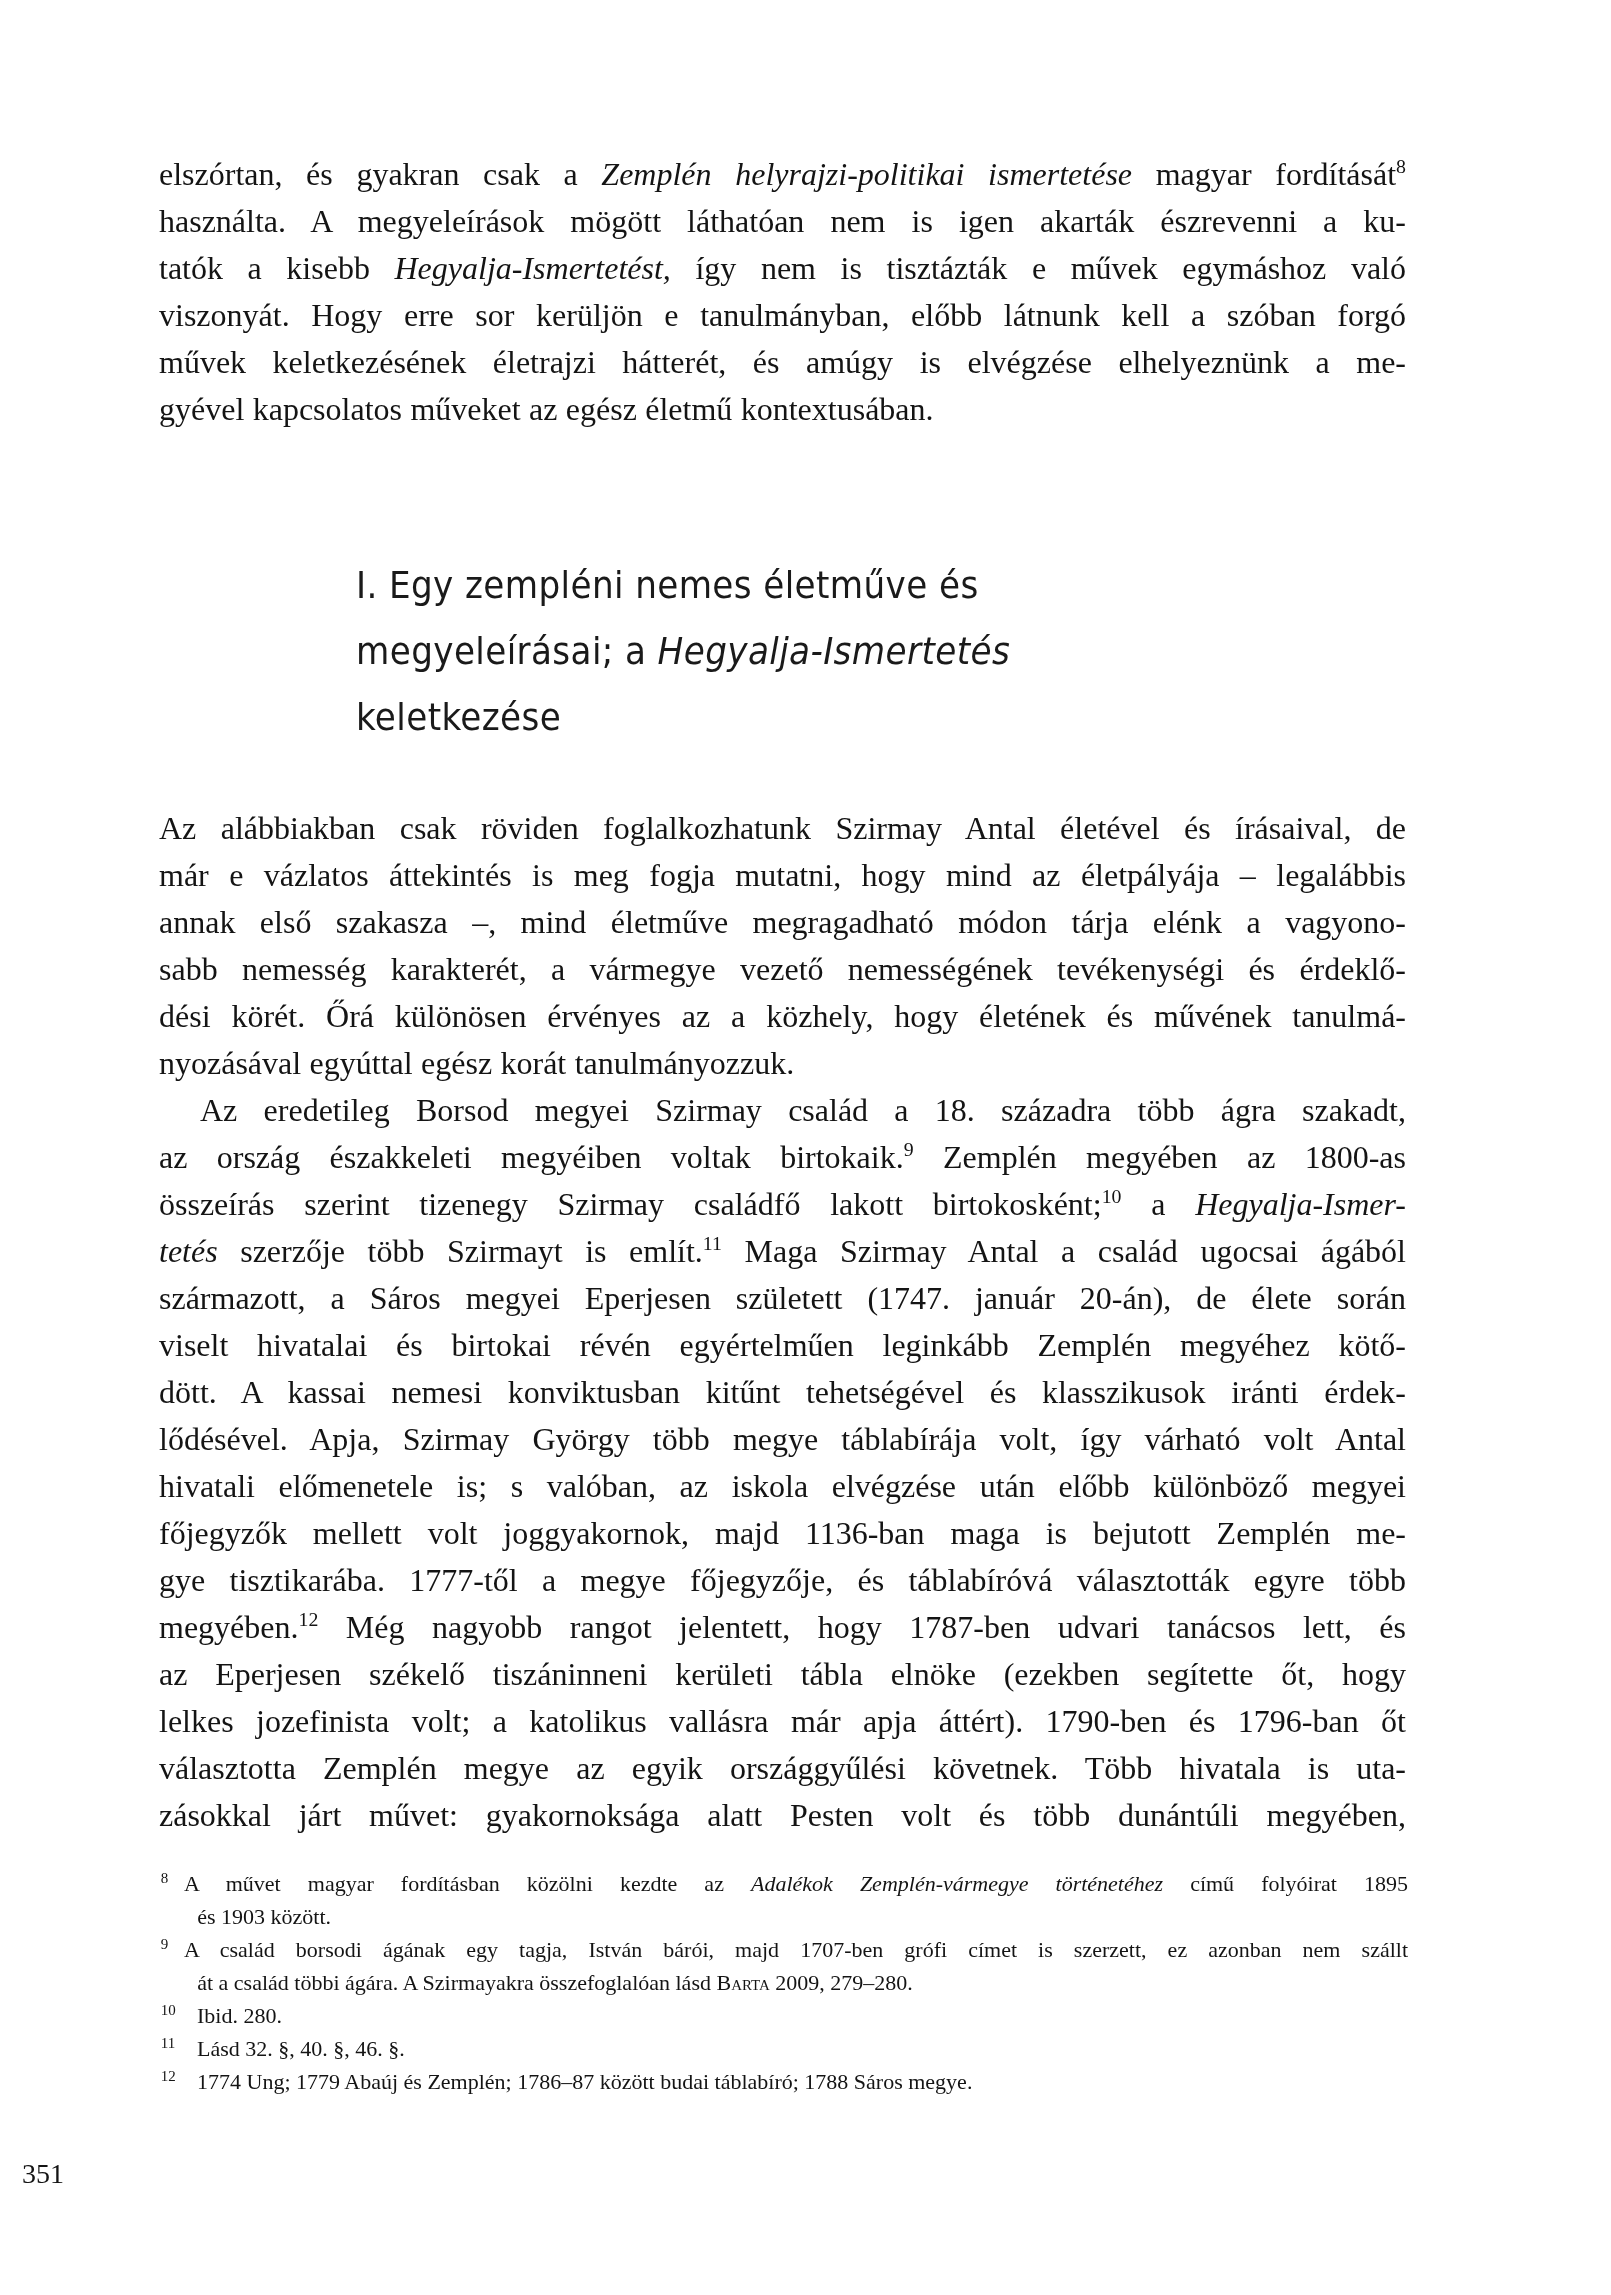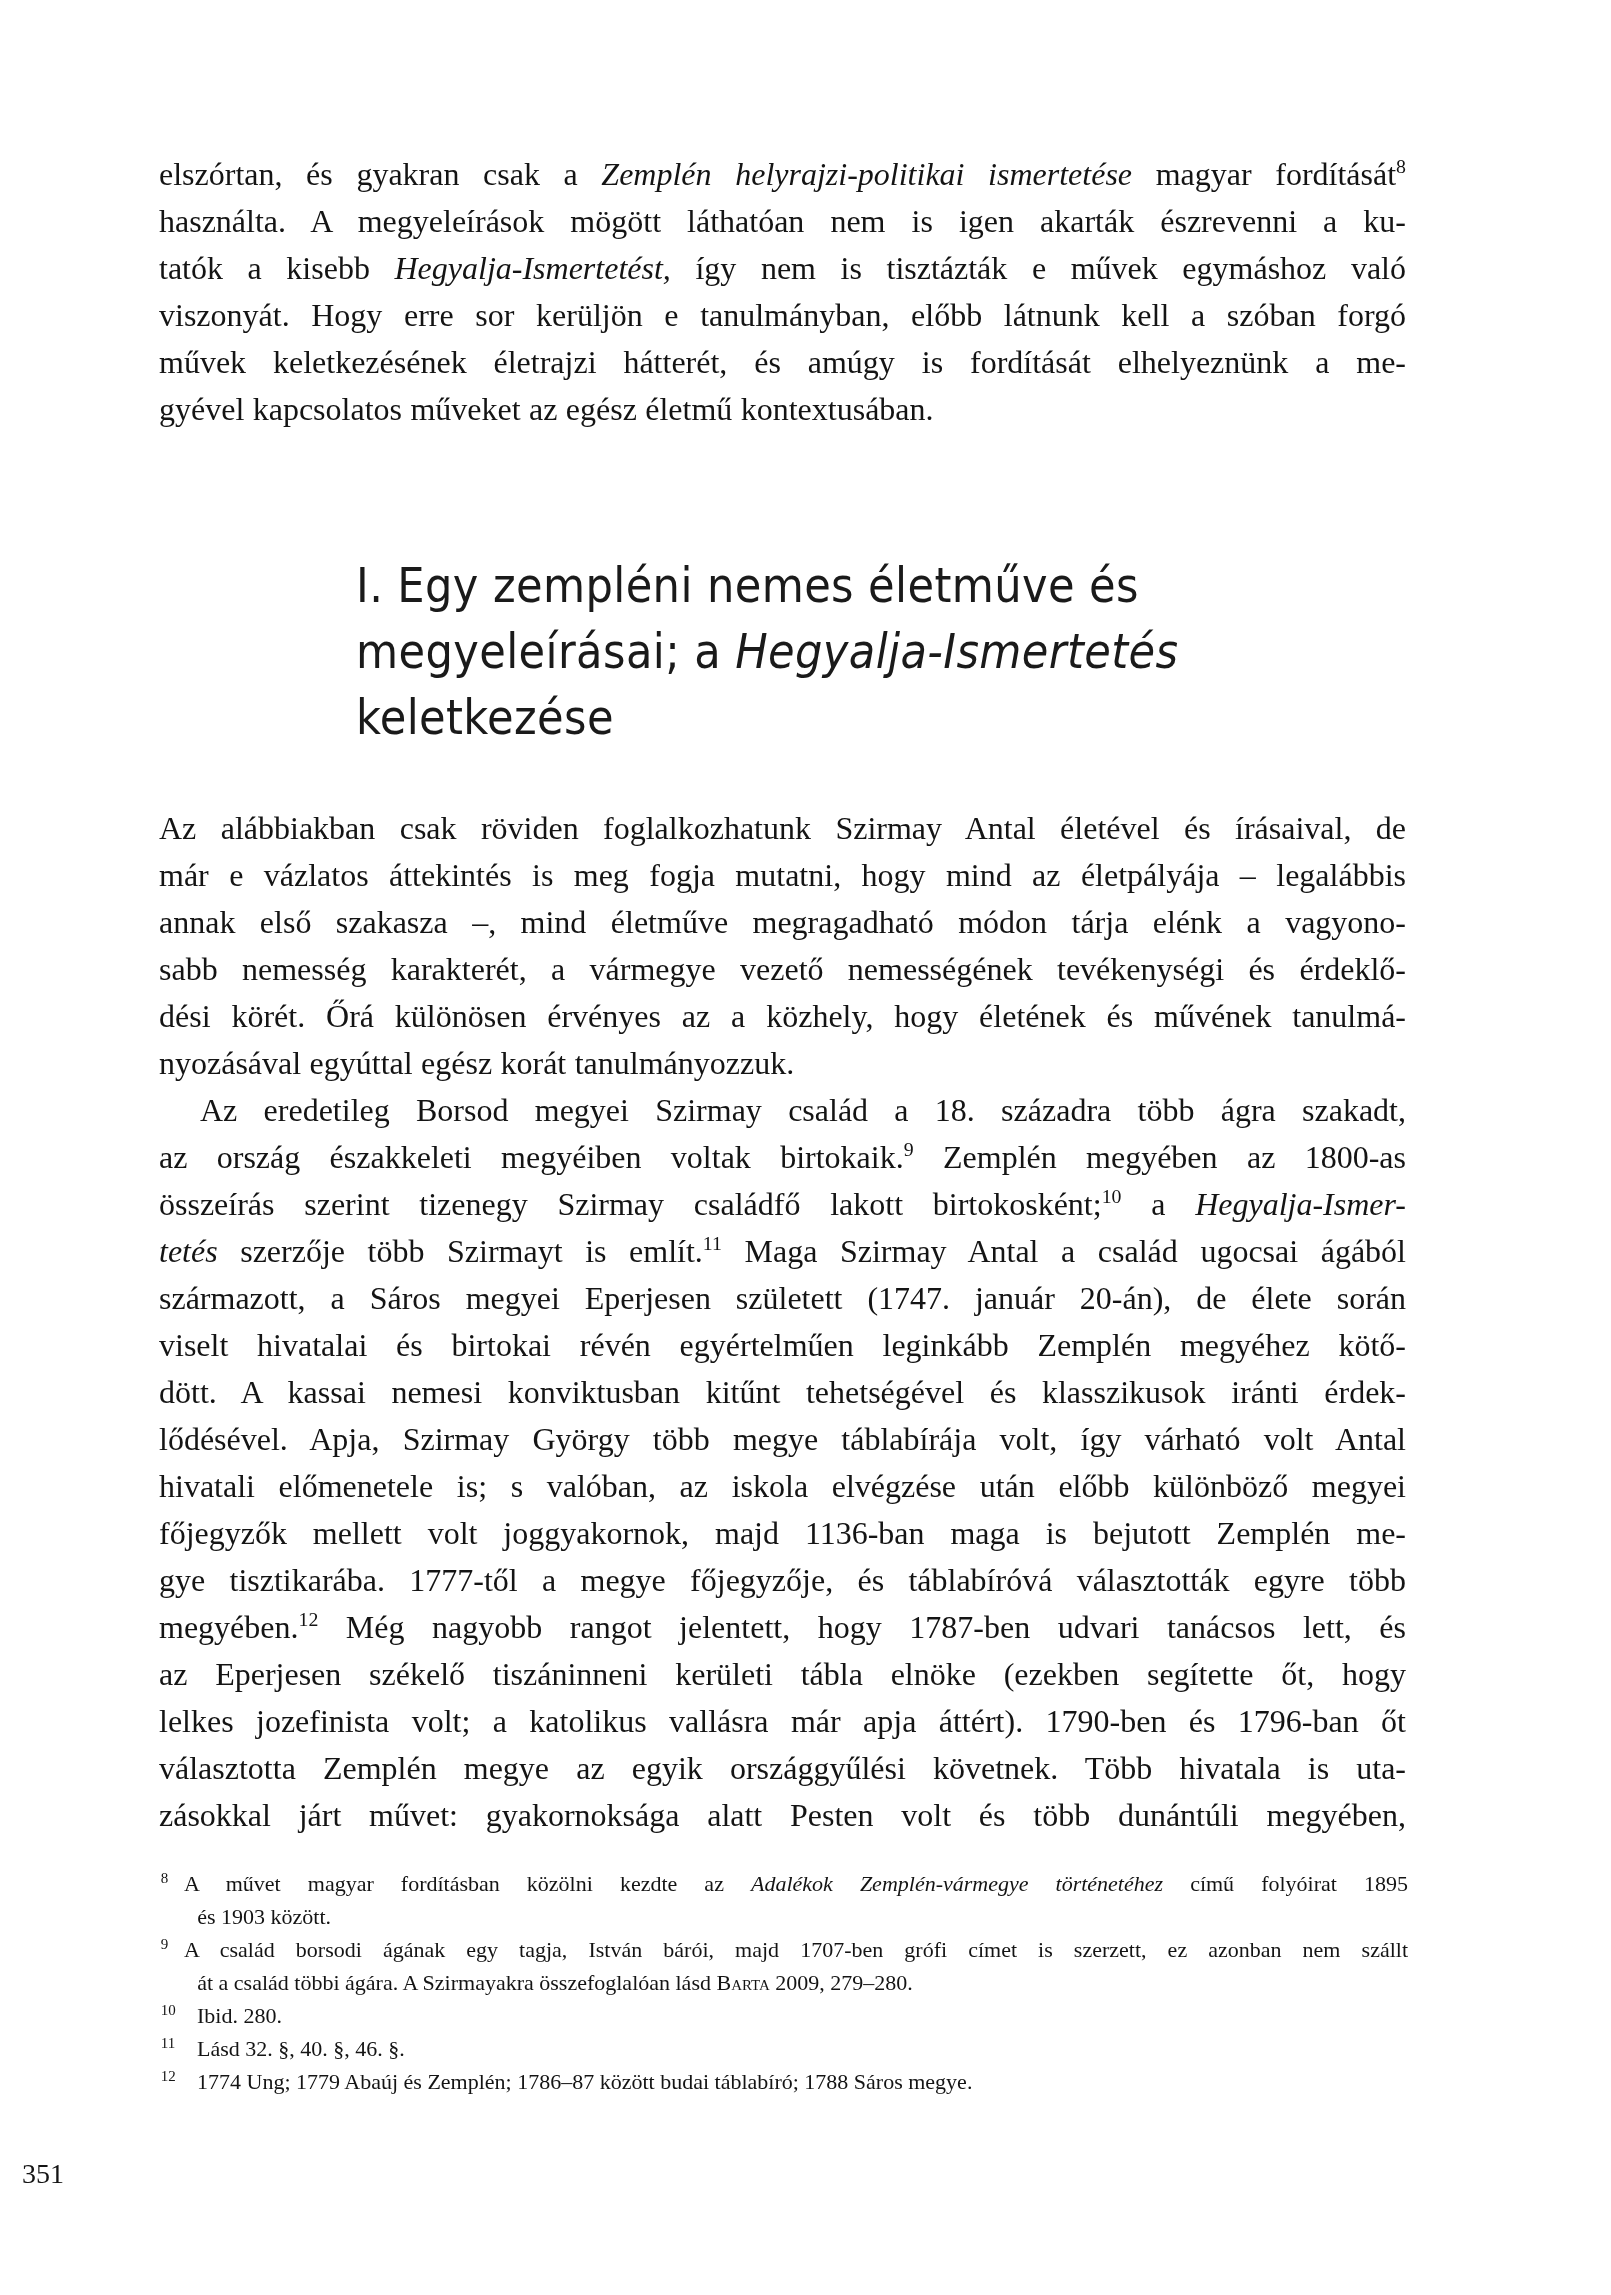--- a/index.html
+++ b/index.html
@@ -46,21 +46,21 @@
   #intro-block { top: 151px; }
 
   #section-heading {
     position: absolute;
     left: 334px;
     top: 552px;
     width: 827px;
     margin: 0;
     font-family: "DejaVu Sans", "Liberation Sans", sans-serif;
     font-weight: normal;
-    font-size: 48px;
+    font-size: 38px;
     line-height: 66px;
     letter-spacing: 0.4px;
     color: #1a1a1a;
     -webkit-text-stroke: 0px;
     font-stretch: condensed;
   }
   #section-heading .line { display: block; white-space: nowrap; }
 
   #main-block { top: 805px; }
 
@@ -101,21 +101,21 @@
 <body>
 
 <div class="page">
 
   <div class="textblock" id="intro-block">
       <p class="body-para">
         <span class="line-span"><span>elszórtan, és gyakran csak a </span><span class="it">Zemplén helyrajzi-politikai ismertetése</span><span> magyar fordítását</span><sup>8</sup></span>
         <span class="line-span"><span>használta. A megyeleírások mögött láthatóan nem is igen akarták észrevenni a ku-</span></span>
         <span class="line-span"><span>tatók a kisebb </span><span class="it">Hegyalja-Ismertetést,</span><span> így nem is tisztázták e művek egymáshoz való</span></span>
         <span class="line-span"><span>viszonyát. Hogy erre sor kerüljön e tanulmányban, előbb látnunk kell a szóban forgó</span></span>
-        <span class="line-span"><span>művek keletkezésének életrajzi hátterét, és amúgy is fordítását elhelyeznünk a me-</span></span>
+        <span class="line-span"><span>művek keletkezésének életrajzi hátterét, és amúgy is elvégzése elhelyeznünk a me-</span></span>
         <span class="line-span last"><span>gyével kapcsolatos műveket az egész életmű kontextusában.</span></span>
       </p>
     </div>
 
   <h2 id="section-heading">
       <span class="line"><span>I. Egy zempléni nemes életműve és</span></span>
       <span class="line"><span>megyeleírásai; a </span><span class="it">Hegyalja-Ismertetés</span></span>
       <span class="line"><span>keletkezése</span></span>
     </h2>
 

